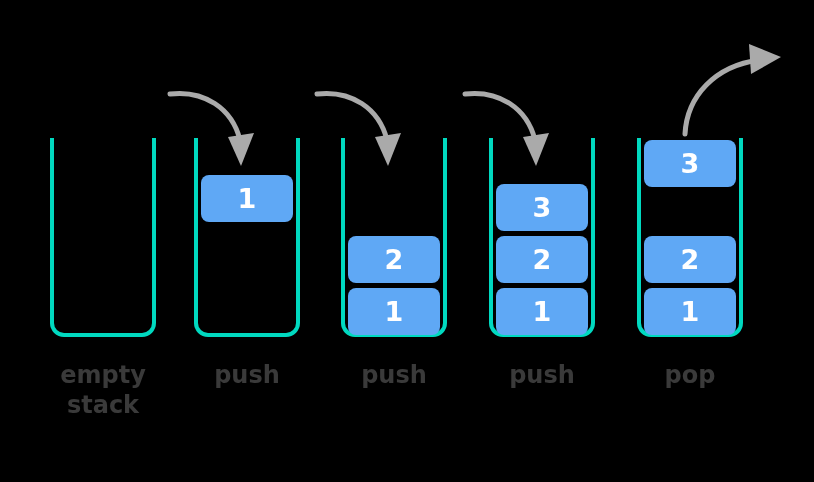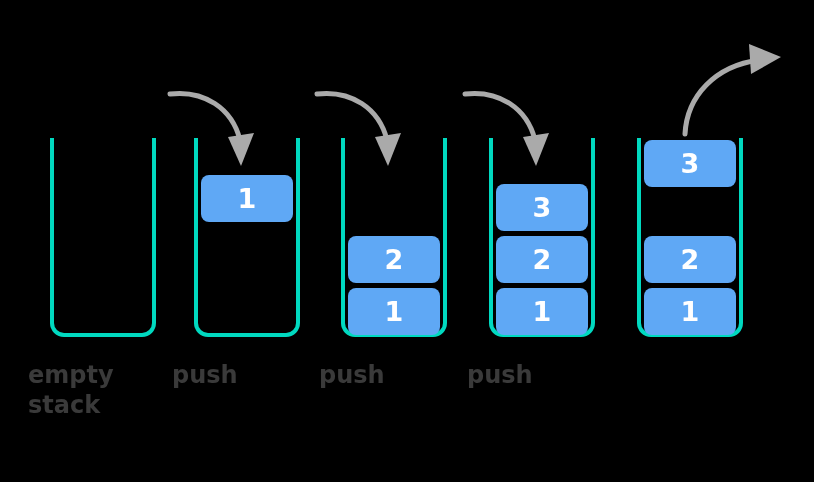--- a/index.html
+++ b/index.html
@@ -60,21 +60,21 @@
     line-height: 1;
     font-family: "DejaVu Sans", sans-serif;
   }
 
   
   .caption {
     position: absolute;
     top: 360px;
     left: 0;
     width: 150px;
-    text-align: left;
+    text-align: center;
     color: var(--label);
     font-size: 24px;
     font-weight: bold;
     line-height: 1.25;
     font-family: "DejaVu Sans", sans-serif;
     white-space: pre-line;
   }
 
   
   .arrow-svg {
@@ -142,14 +142,15 @@
       <div class="tile" style="top: 236px;">
         <span>2</span>
       </div>
       <div class="tile" style="top: 288px;">
         <span>1</span>
       </div>
       <svg class="arrow-svg" width="140" height="110" viewBox="0 0 140 110" style="left: 48px; top: 38px;">
         <path d="M 22 96 C 24 58, 52 28, 96 22" fill="none" stroke="#AAAAAA" stroke-width="5" stroke-linecap="round"></path>
         <path d="M 86 6 L 118 19 L 88 36 Z" fill="#AAAAAA"></path>
       </svg>
+      <div class="caption">pop</div>
     </div>
   </div>
 
 </body></html>

